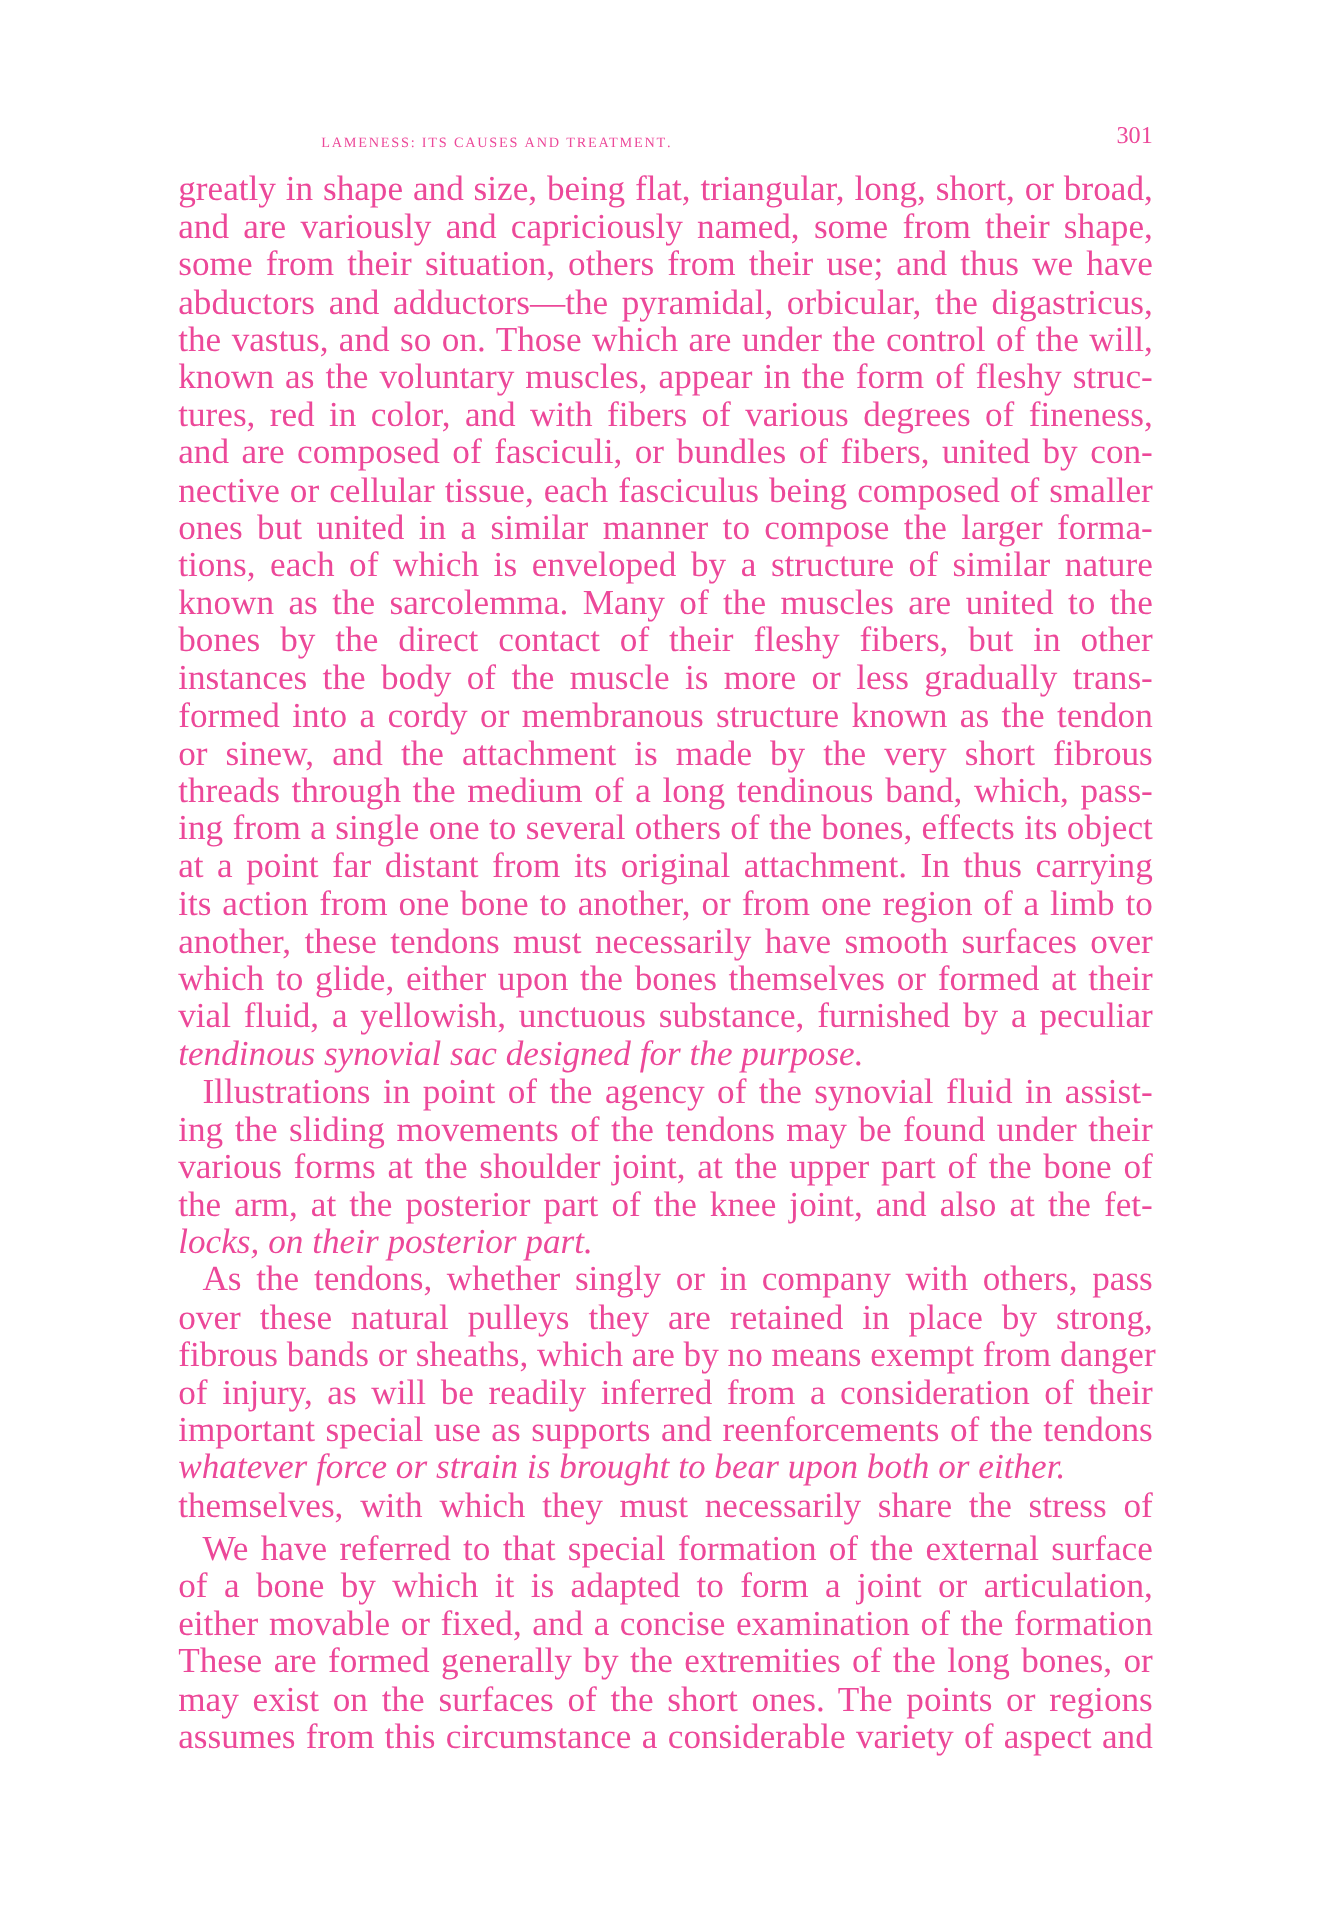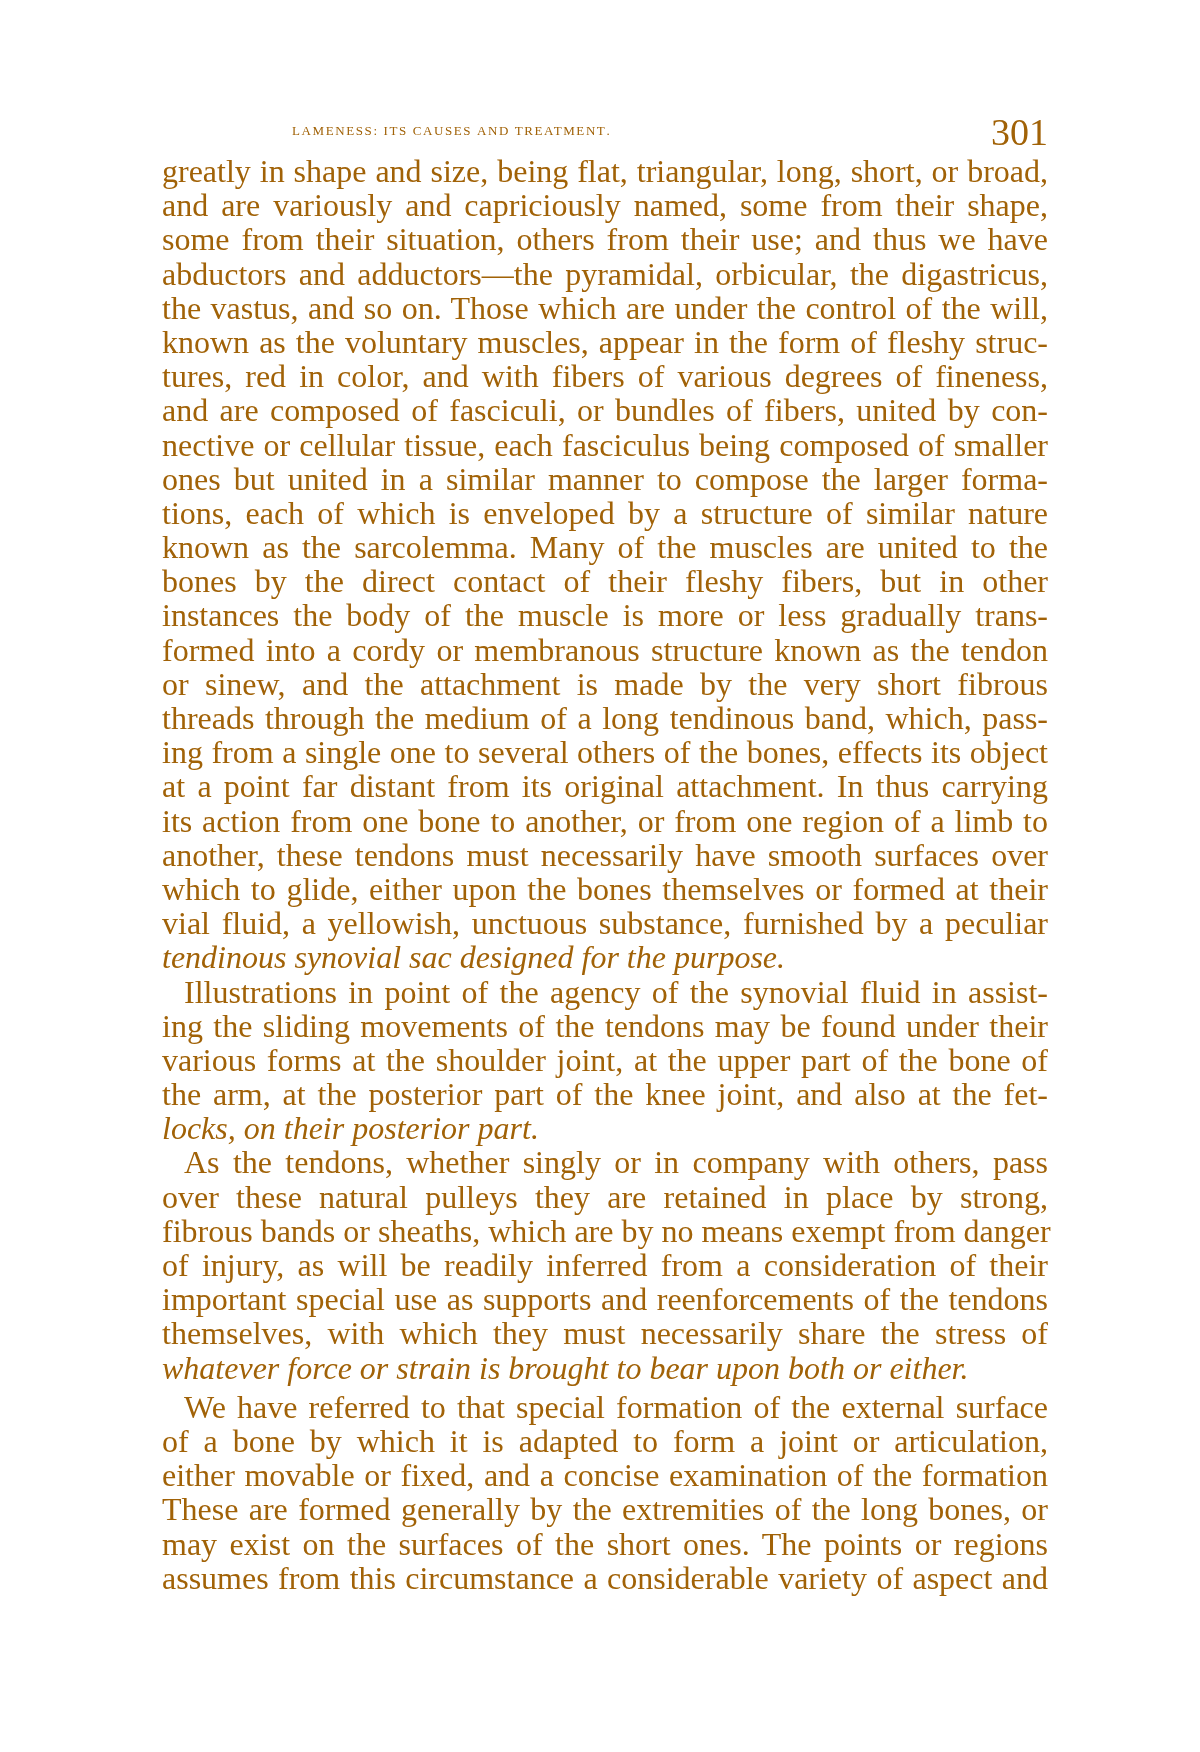--- a/index.html
+++ b/index.html
@@ -1,31 +1,31 @@
 <!DOCTYPE html>
 <html><head>
 <meta charset="utf-8">
 <style>
   html, body { margin: 0; padding: 0; background: #ffffff; }
   body { width: 1200px; height: 1752px; position: relative; overflow: hidden; }
   .page {
     position: absolute; left: 0; top: 0; width: 1200px; height: 1752px;
-    background: #ffffff; color: #a16207;
+    background: #ffffff; color: #ec4899;
     font-family: "Liberation Serif", "DejaVu Serif", serif;
   }
   .running-head {
     position: absolute; left: 166px; width: 882px; top: 104px; height: 36px;
   }
   .running-title {
     position: absolute; left: 126px; top: 14px;
     font-size: 16px; letter-spacing: 1.6px; font-variant: small-caps;
     text-transform: lowercase; font-variant-caps: all-small-caps; font-size: 19px;
   }
   .page-number {
-    position: absolute; right: 0; top: 6px; font-size: 38px;
+    position: absolute; right: 0; top: 6px; font-size: 22px;
   }
   .body-text {
     position: absolute; left: 162px; top: 154px; width: 886px;
     font-size: 32px; line-height: 34.2px;
   }
   .line {
     display: block; white-space: nowrap; text-align: justify;
     text-align-last: justify; height: 34.2px; overflow: visible;
   }
   .line.last { text-align-last: left; font-style: italic; }
@@ -75,22 +75,22 @@
         <span class="line">various forms at the shoulder joint, at the upper part of the bone of</span>
         <span class="line">the arm, at the posterior part of the knee joint, and also at the fet-</span>
         <span class="line last">locks, on their posterior part.</span>
       </div>
       <div class="para">
         <span class="line indent">As the tendons, whether singly or in company with others, pass</span>
         <span class="line">over these natural pulleys they are retained in place by strong,</span>
         <span class="line">fibrous bands or sheaths, which are by no means exempt from danger</span>
         <span class="line">of injury, as will be readily inferred from a consideration of their</span>
         <span class="line">important special use as supports and reenforcements of the tendons</span>
+        <span class="line last">whatever force or strain is brought to bear upon both or either.</span>
         <span class="line">themselves, with which they must necessarily share the stress of</span>
-        <span class="line last">whatever force or strain is brought to bear upon both or either.</span>
       </div>
       <div class="para-gap"></div>
       <div class="para">
         <span class="line indent">We have referred to that special formation of the external surface</span>
         <span class="line">of a bone by which it is adapted to form a joint or articulation,</span>
         <span class="line">either movable or fixed, and a concise examination of the formation</span>
         <span class="line">These are formed generally by the extremities of the long bones, or</span>
         <span class="line">may exist on the surfaces of the short ones.  The points or regions</span>
         <span class="line">assumes from this circumstance a considerable variety of aspect and</span>
       </div>

